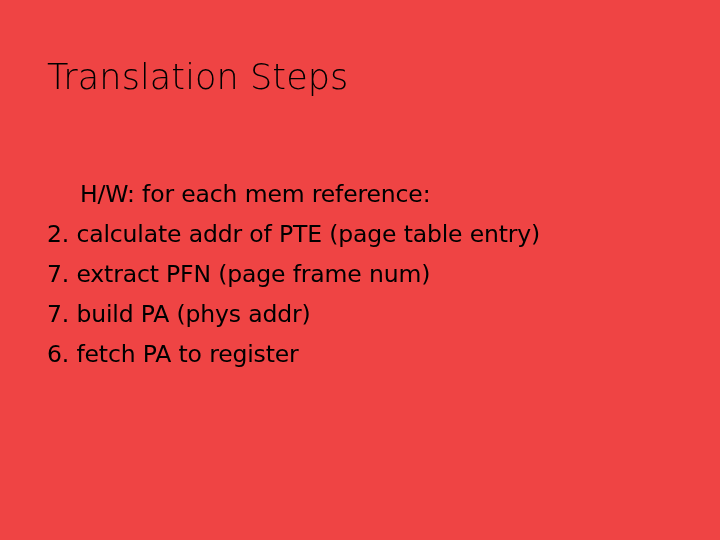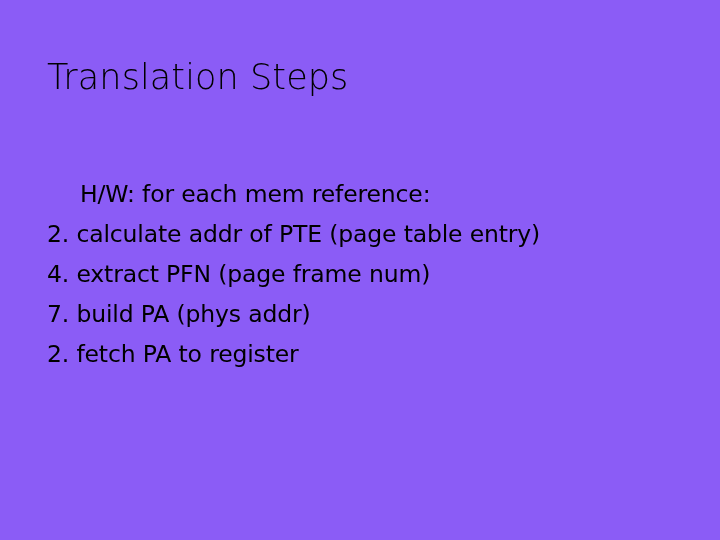--- a/index.html
+++ b/index.html
@@ -10,21 +10,21 @@
     width: 720px;
     height: 540px;
     background: #ffffff;
     font-family: "DejaVu Sans", sans-serif;
     overflow: hidden;
   }
   .slide {
     position: relative;
     width: 720px;
     height: 540px;
-    background: #8b5cf6;
+    background: #ef4444;
     box-sizing: border-box;
   }
   .slide-title {
     position: absolute;
     left: 47px;
     top: 56px;
     font-family: "DejaVu Sans", sans-serif;
     font-size: 35px;
     font-weight: 300;
     line-height: 42px;
@@ -55,18 +55,18 @@
 </head>
 <body>
 
 <div class="slide">
 
   <div class="slide-title">Translation Steps</div>
 
   <div class="body-block">
     <div class="body-line indented">H/W: for each mem reference:</div>
     <div class="body-line">2. calculate addr of PTE (page table entry)</div>
-    <div class="body-line">4. extract PFN (page frame num)</div>
+    <div class="body-line">7. extract PFN (page frame num)</div>
     <div class="body-line">7. build PA (phys addr)</div>
-    <div class="body-line">2. fetch PA to register</div>
+    <div class="body-line">6. fetch PA to register</div>
   </div>
 
 </div>
 
 </body></html>

